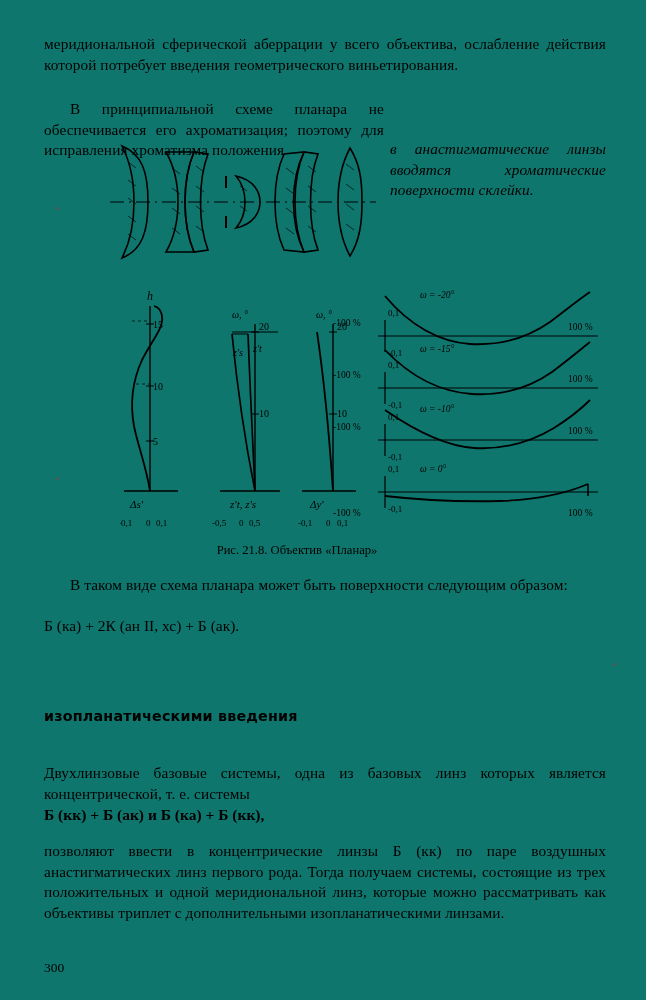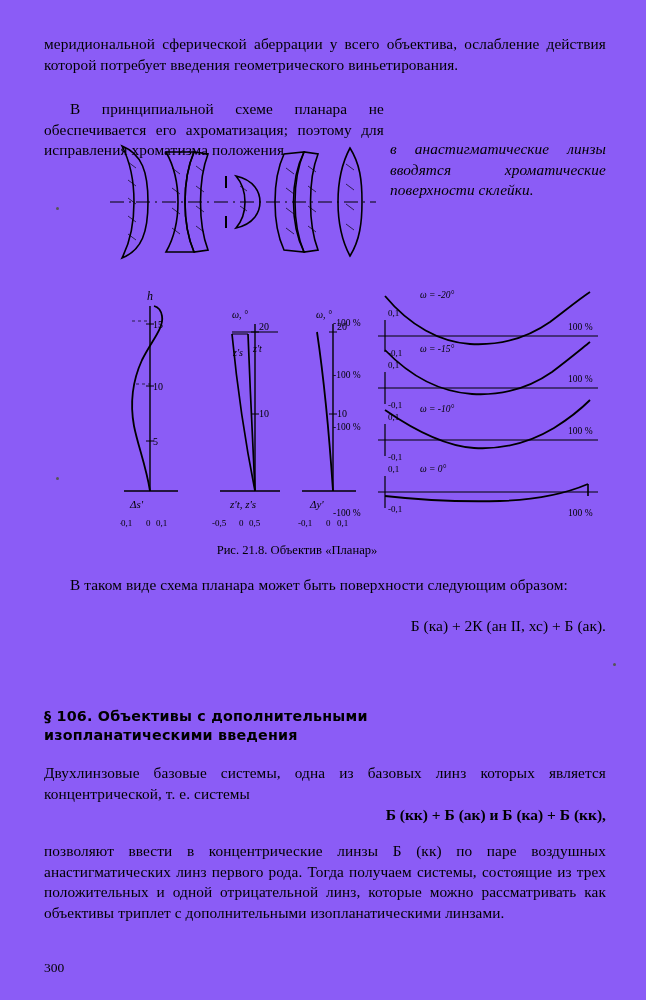--- a/index.html
+++ b/index.html
@@ -12,37 +12,37 @@
     height: 1000px;
     position: relative;
     font-family: "Liberation Serif", serif;
     color: #000;
     overflow: hidden;
   }
   .page {
     position: absolute;
     left: 0; top: 0;
     width: 646px; height: 1000px;
-    background: #8b5cf6;
+    background: #0f766e;
   }
   .col {
     position: absolute;
     left: 44px;
     width: 562px;
   }
   p.body-text {
     margin: 0 0 0 0;
     font-size: 15.3px;
     line-height: 20.5px;
     text-align: justify;
     text-justify: inter-word;
     letter-spacing: 0.1px;
   }
   p.indent { text-indent: 26px; }
-  .center { text-align: right; }
+  .center { text-align: left; }
 
   
   #para1 { top: 34px; }
   #para2 { top: 99px; width: 340px; }
   #para2b { top: 139px; left: 390px; width: 216px; font-style: italic; }
 
   
   #lensfig {
     position: absolute;
     left: 108px;
@@ -260,28 +260,27 @@
   <div id="figcaption">Рис. 21.8. Объектив «Планар»</div>
 
   <div class="col" id="para3">
     <p class="body-text indent">В таком виде схема планара может быть поверхности следующим образом:</p>
   </div>
 
   <div class="col center" id="formula1">Б (ка) + 2К (ан II, хс) + Б (ак).</div>
 
 
   <div class="col" id="heading">
-    <h2 class="sec">§ 106. Объективы с дополнительными</h2>
     <h2 class="sec">изопланатическими введения</h2>
   </div>
 
   <div class="col" id="para5">
     <p class="body-text">Двухлинзовые базовые системы, одна из базовых линз которых является концентрической, т. е. системы</p>
   </div>
 
   <div class="col center" id="formula2">Б (кк) + Б (ак) и Б (ка) + Б (кк),</div>
 
   <div class="col" id="para6">
-    <p class="body-text">позволяют ввести в концентрические линзы Б (кк) по паре воздушных анастигматических линз первого рода. Тогда получаем системы, состоящие из трех положительных и одной отрицательной линз, которые можно рассматривать как объективы триплет с дополнительными изопланатическими линзами.</p>
+    <p class="body-text">позволяют ввести в концентрические линзы Б (кк) по паре воздушных анастигматических линз первого рода. Тогда получаем системы, состоящие из трех положительных и одной меридиональной линз, которые можно рассматривать как объективы триплет с дополнительными изопланатическими линзами.</p>
   </div>
 
   <div id="pagenum">300</div>
 </div>
 
 </body></html>

